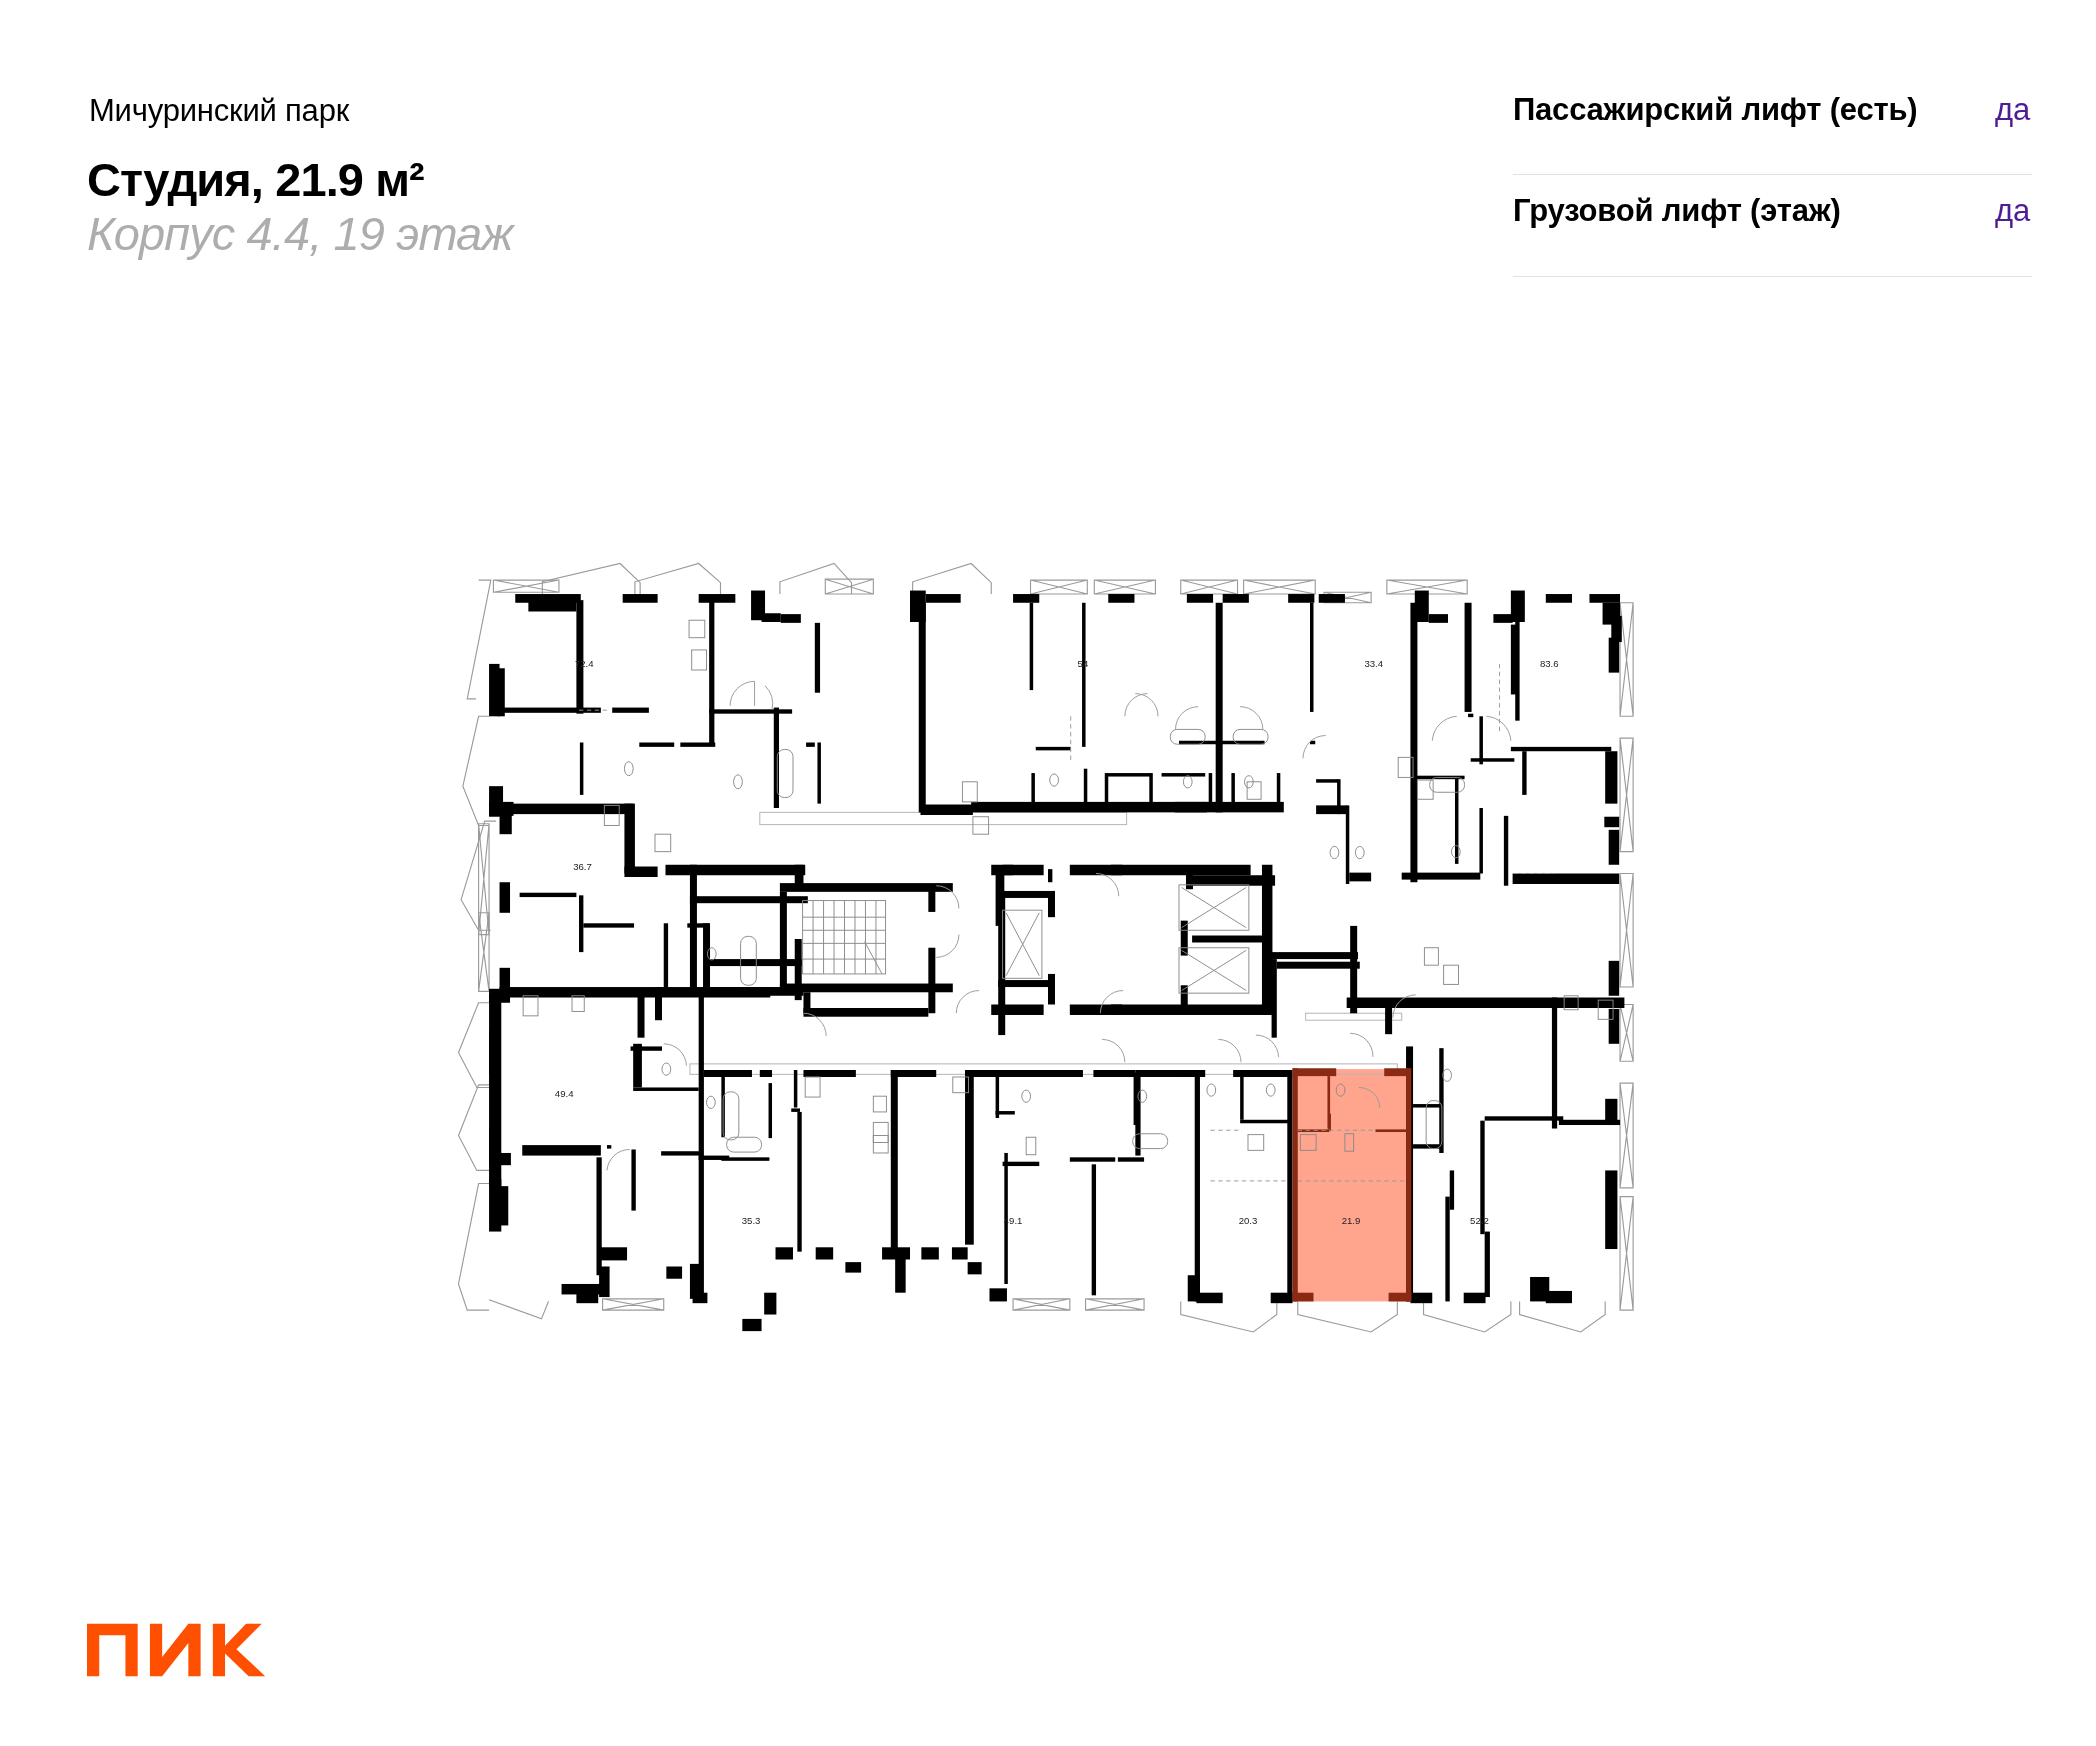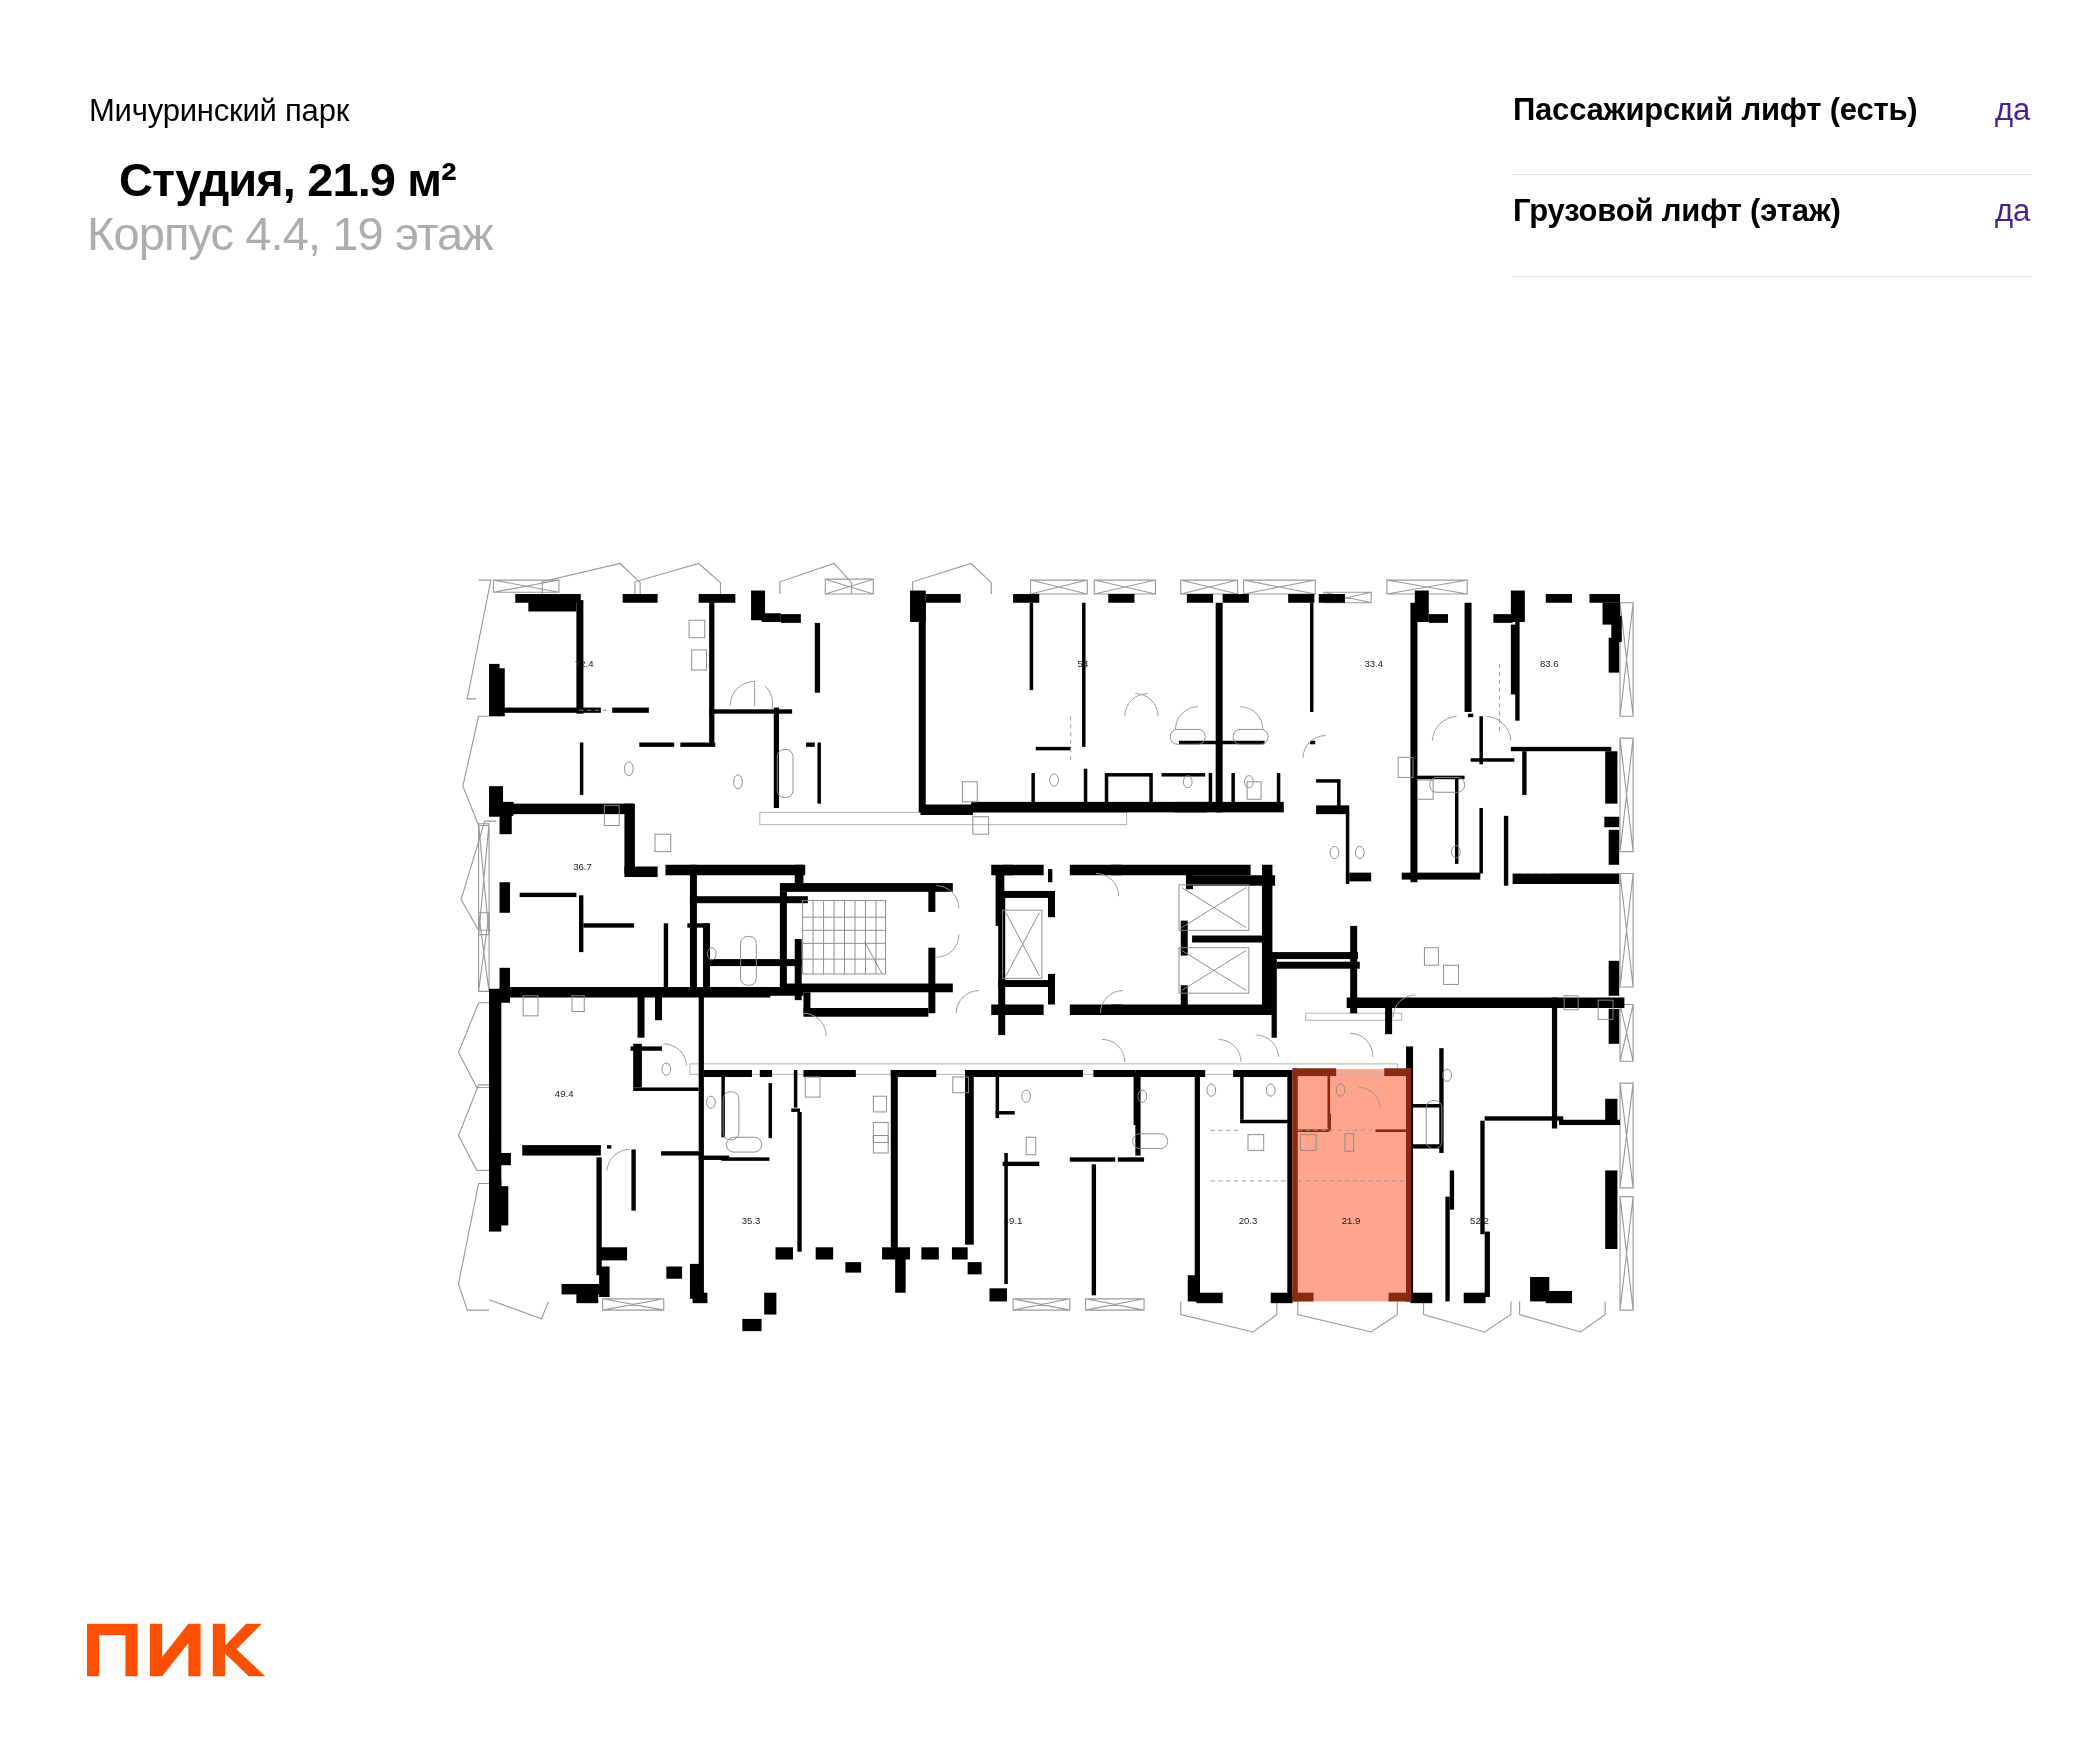--- a/index.html
+++ b/index.html
@@ -1,23 +1,23 @@
 <!DOCTYPE html>
 <html style="font-size:14px"><head>
   <meta charset="utf-8">
   <style>
     html, body { margin: 0; padding: 0; background: #ffffff; }
     body { width: 2096px; height: 1747px; position: relative; overflow: hidden;
            font-family: "Liberation Sans", "DejaVu Sans", sans-serif; color: #000; }
     .project-name { position: absolute; left: 89px; top: 93px; font-size: 31px; font-weight: 400;
                     letter-spacing: -0.2px; white-space: nowrap; }
     .unit-title { position: absolute; left: 87px; top: 154px; font-size: 47px; font-weight: 700;
-                  letter-spacing: -0.9px; white-space: nowrap; line-height: 52px; margin-left: 32px; }
+                  letter-spacing: -0.9px; white-space: nowrap; line-height: 52px; }
     .unit-sub { position: absolute; left: 87px; top: 208px; font-size: 47px; font-weight: 400;
-                color: #ADADAD; letter-spacing: -0.9px; white-space: nowrap; line-height: 52px; }
+                color: #ADADAD; letter-spacing: -0.9px; white-space: nowrap; line-height: 52px; font-style: italic; }
     .features { position: absolute; left: 1513px; top: 73px; width: 519px; }
     .feature-row { position: relative; height: 101px; border-bottom: 1.7px solid #E2E2E2; }
     .feature-row .label { position: absolute; left: 0; top: 19px; font-size: 31px; font-weight: 700;
                           white-space: nowrap; letter-spacing: -0.2px; }
     .feature-row .value { position: absolute; right: 1.7px; top: 19px; font-size: 31px; color: #4c1d95;
                           white-space: nowrap; }
     .feature-row + .feature-row .label, .feature-row + .feature-row .value { top: 17.5px; }
     .plan { position: absolute; left: 0; top: 0; width: 2096px; height: 1747px; }
     .logo { position: absolute; left: 87px; top: 1622px; width: 180px; height: 56px; }
     .room-label { font-family: "Liberation Sans", sans-serif; font-size: 11px; fill: #222; text-anchor: middle; }

